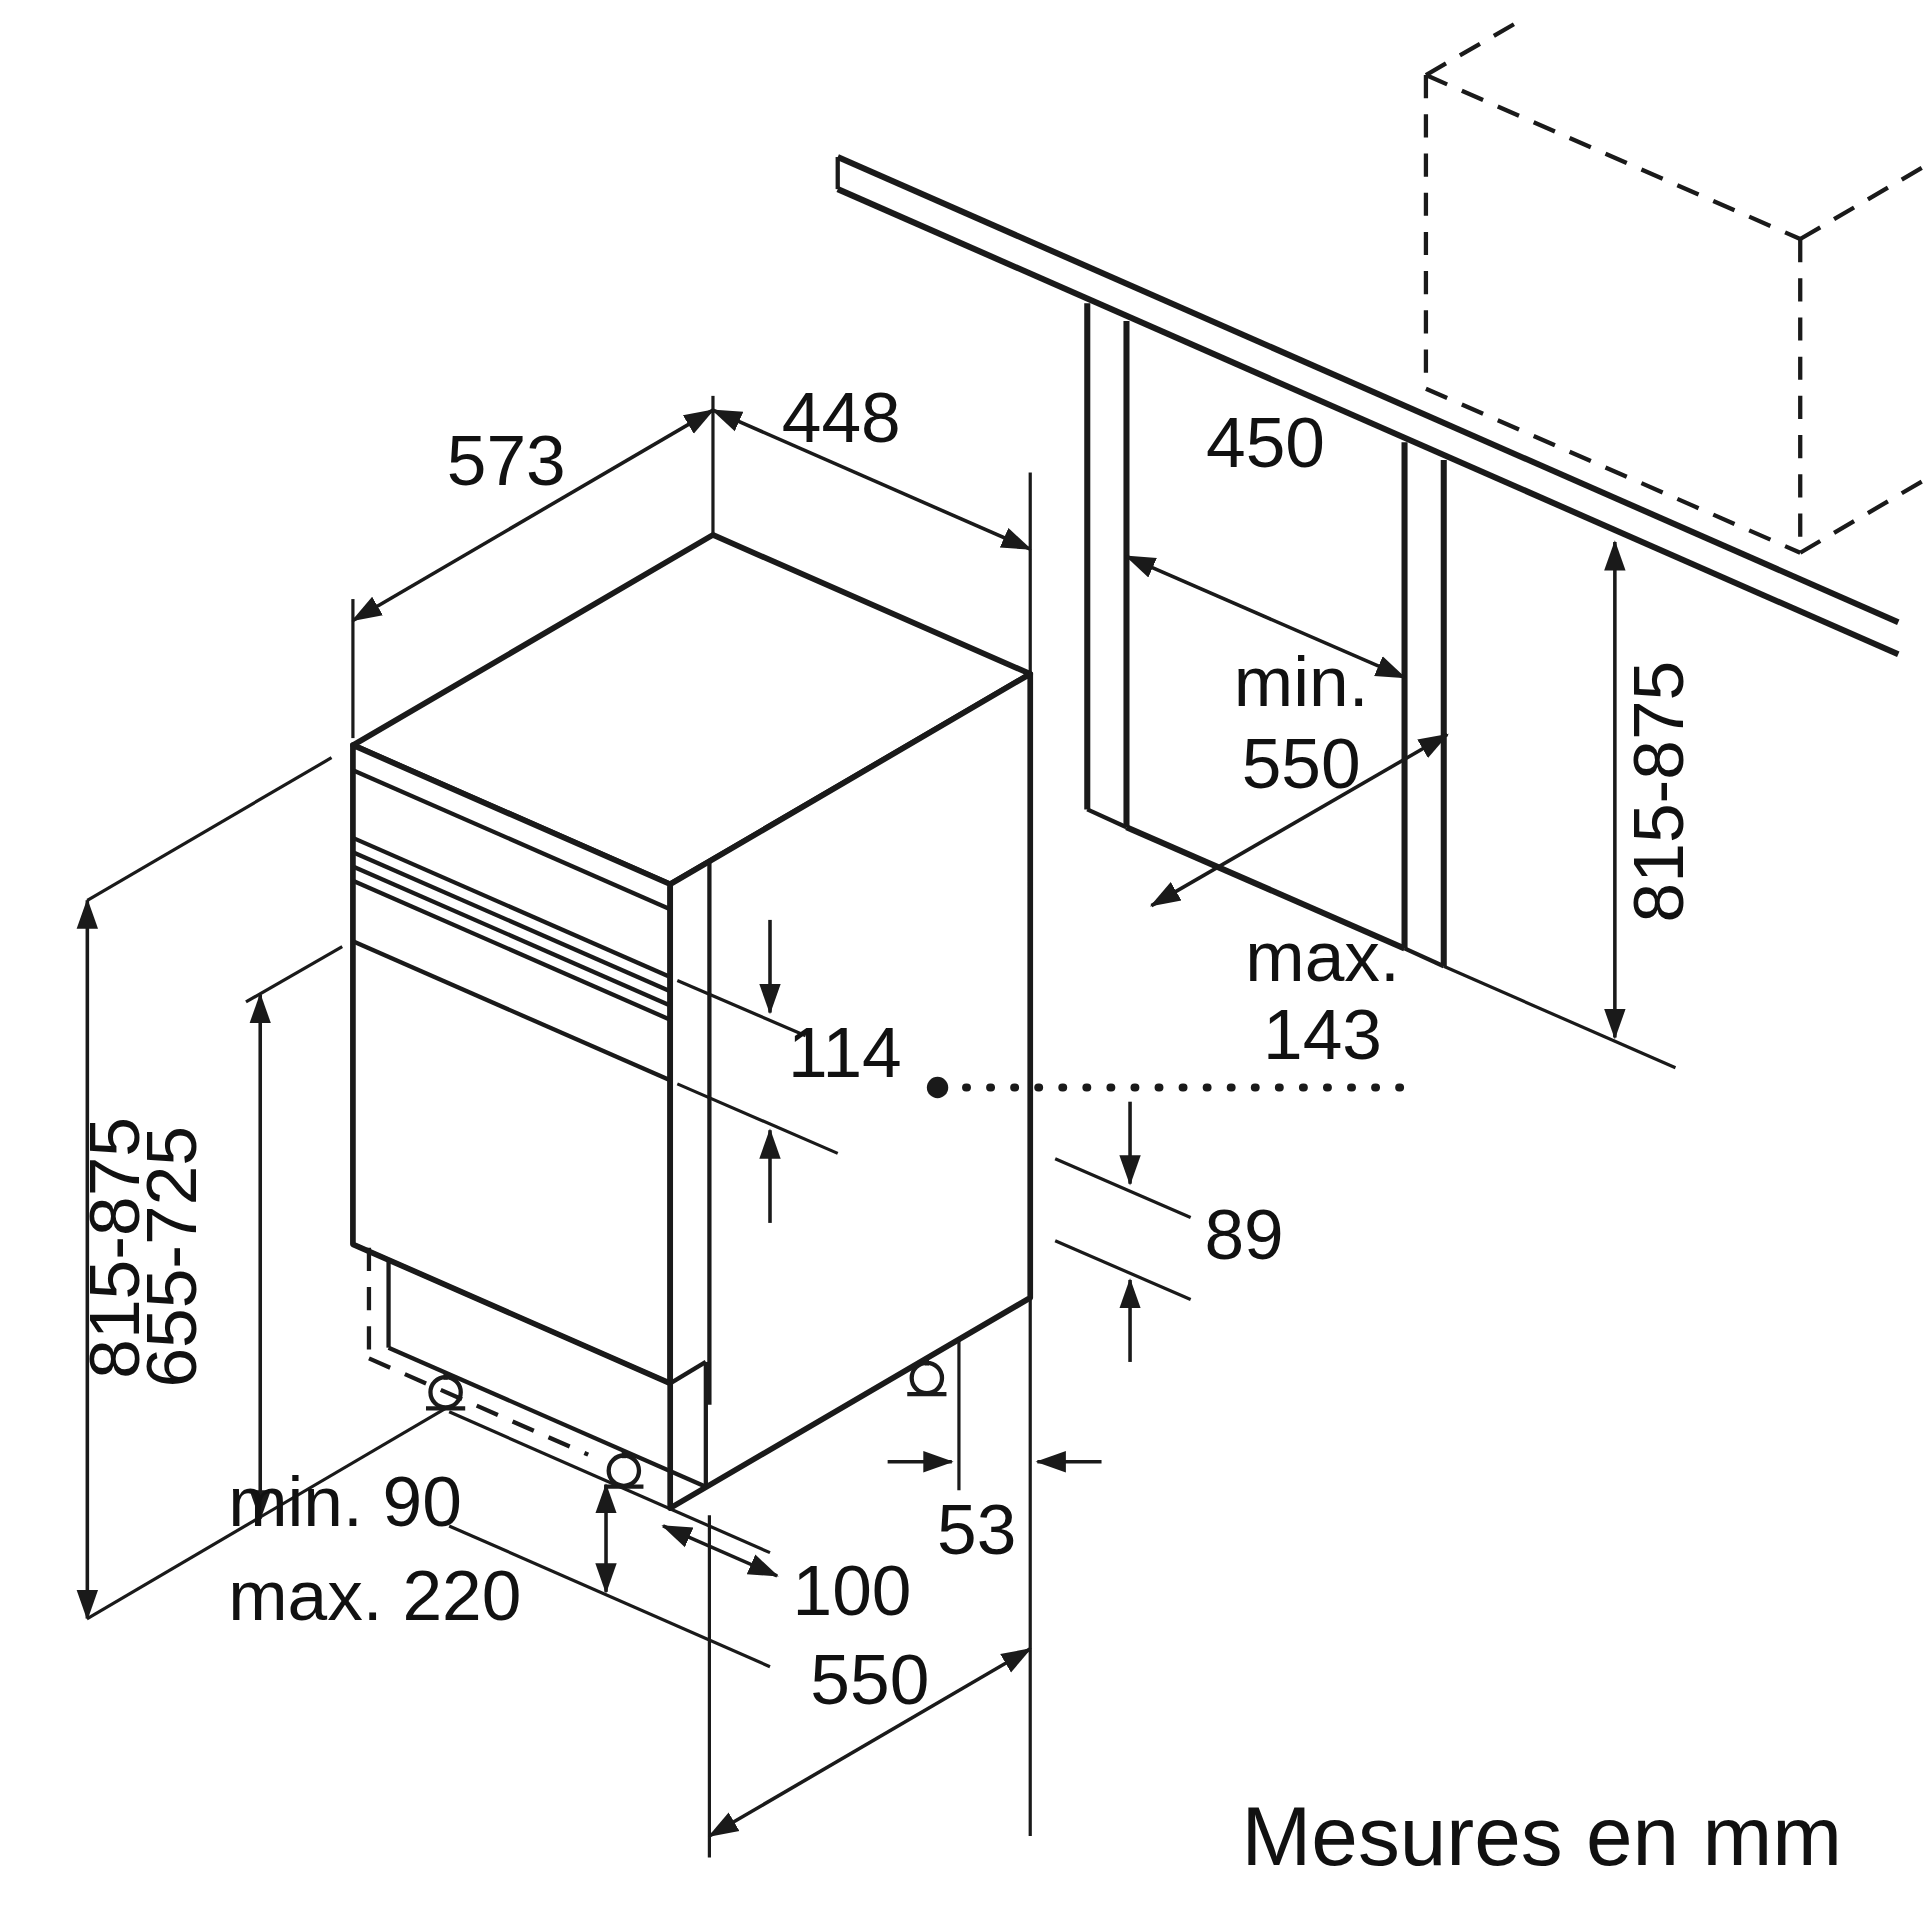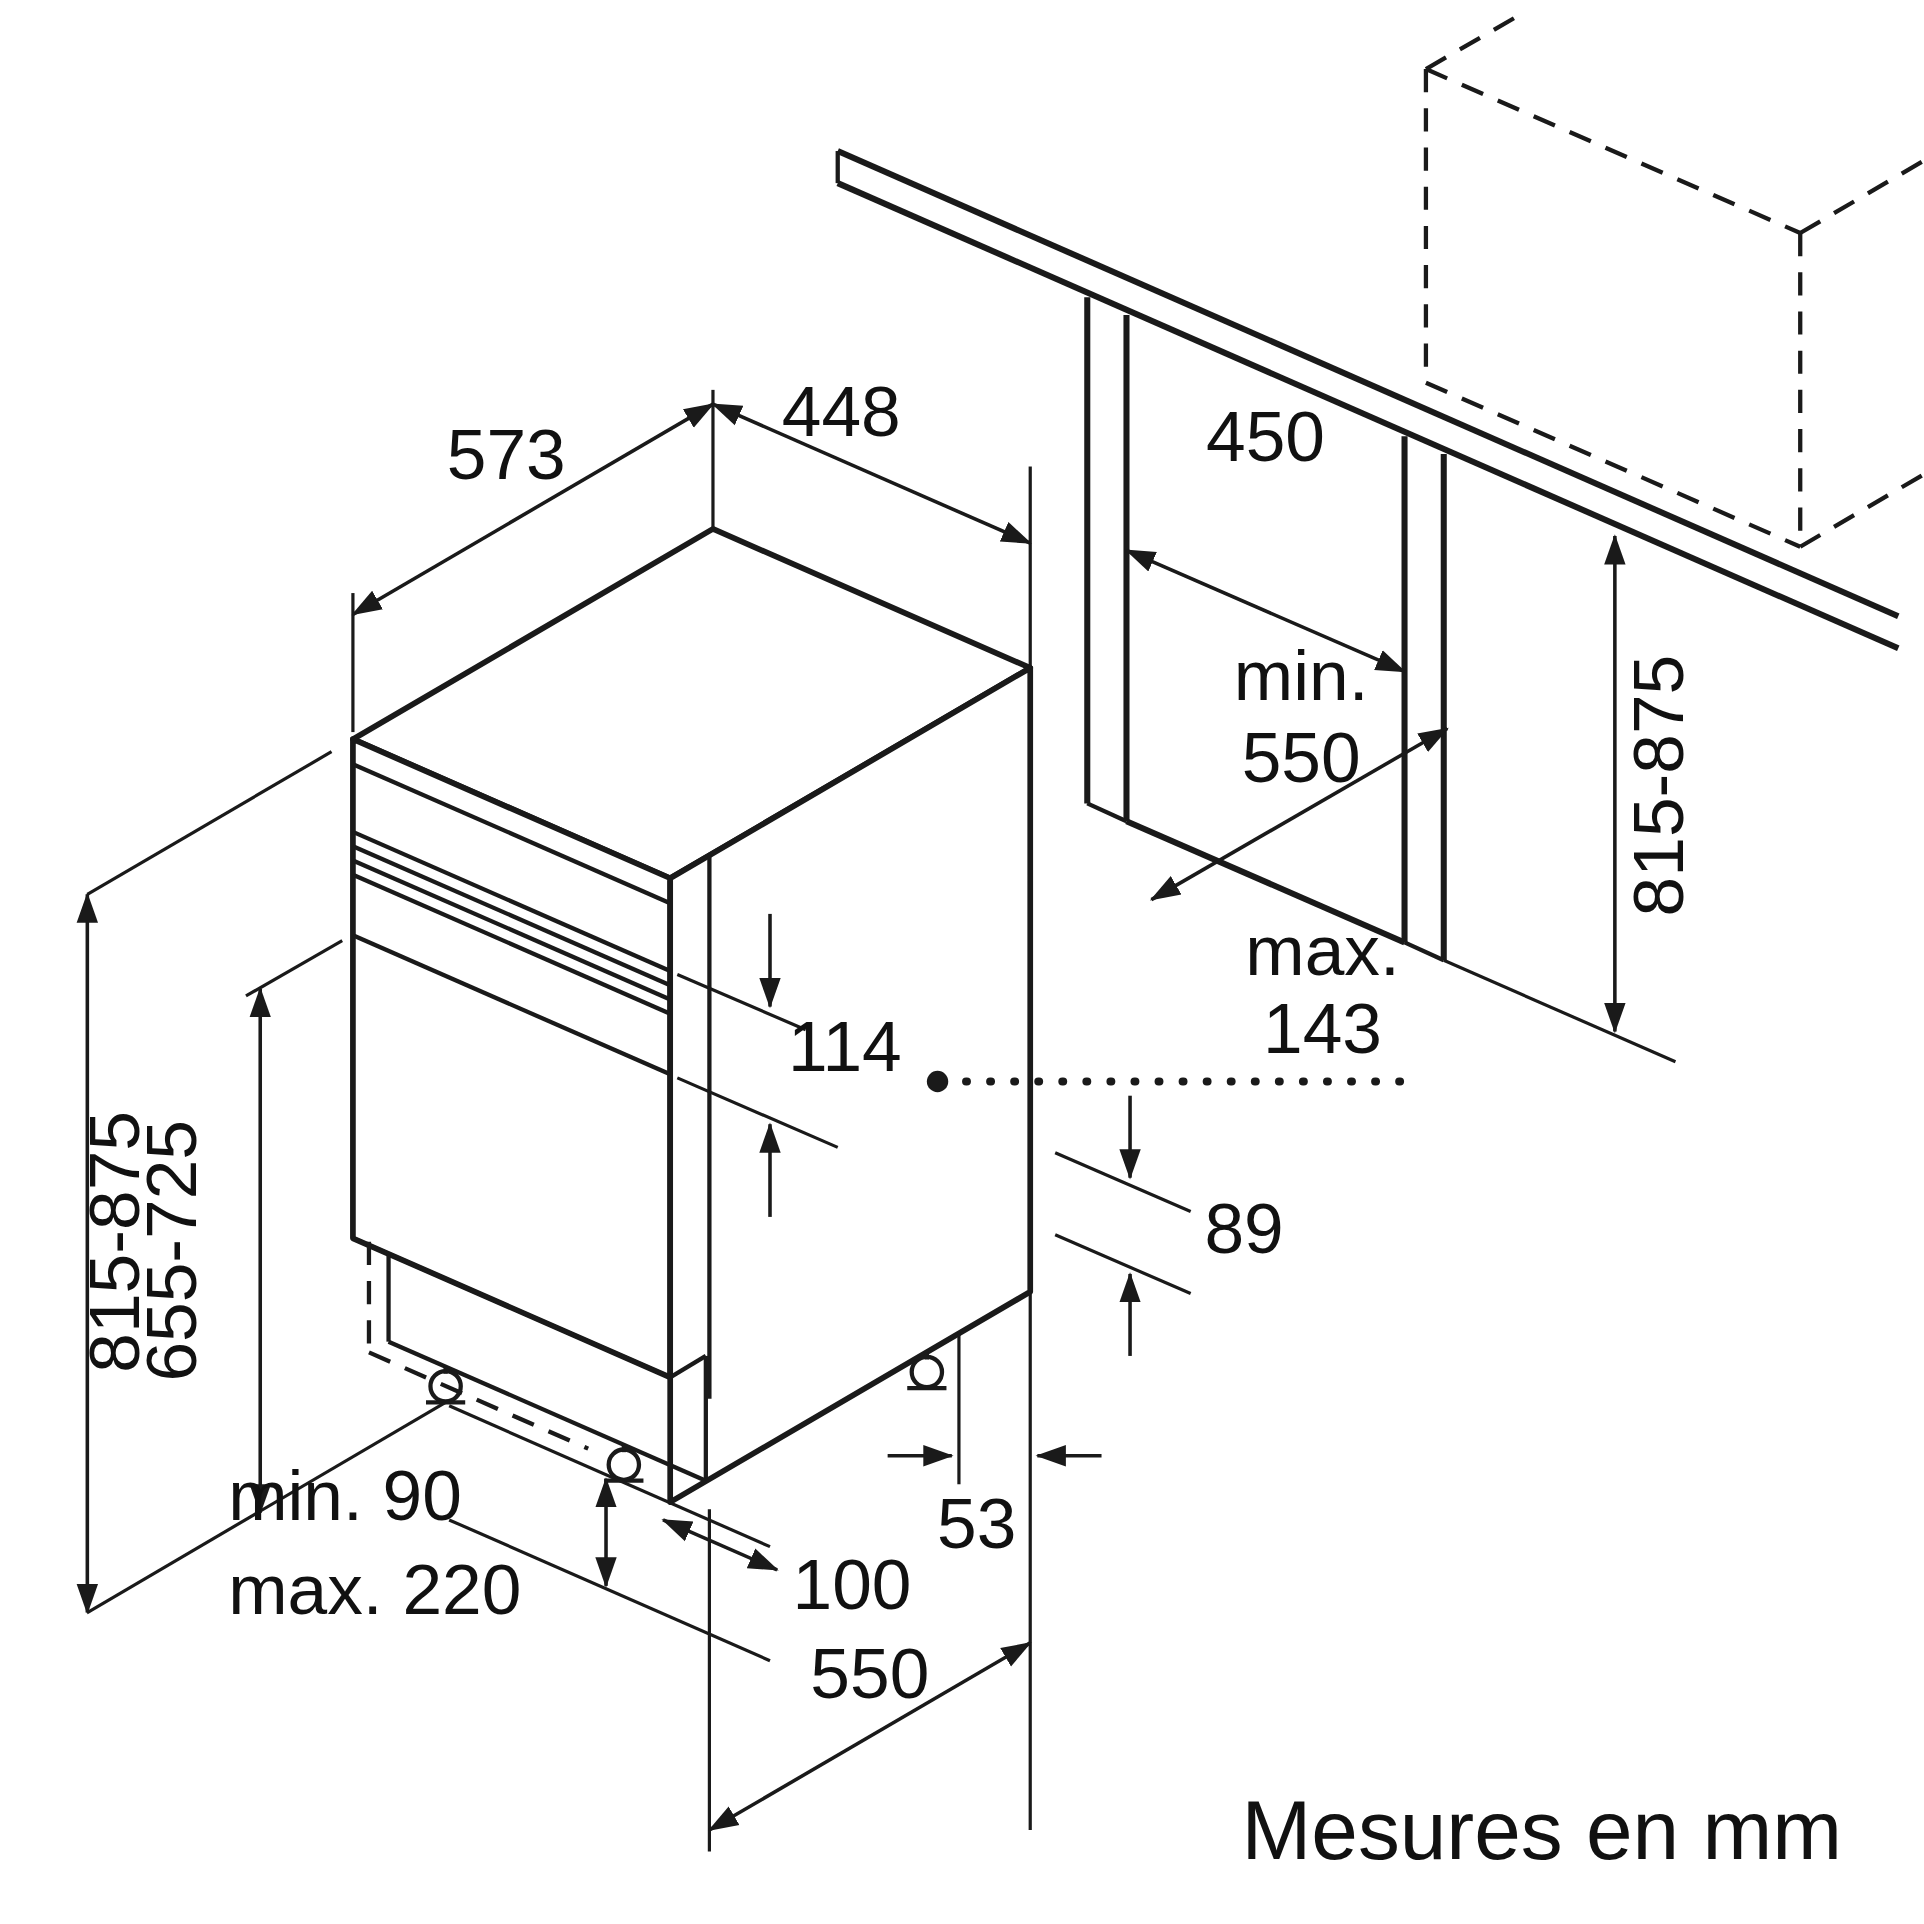--- a/index.html
+++ b/index.html
@@ -1,17 +1,17 @@
 <!DOCTYPE html>
 <html style="font-size:14.3px"><head>
 <meta charset="utf-8">
 <style>
   html,body{margin:0;padding:0;background:#fff;}
   body{width:1925px;height:1925px;position:relative;overflow:hidden;}
-  #diagram{position:absolute;left:0;top:12px;width:1925px;height:1360px;border-radius:20px;}
+  #diagram{position:absolute;left:0;top:18px;width:1925px;height:1360px;border-radius:20px;}
   svg{display:block;}
   .outline{fill:#fff;stroke:#1a1a1a;stroke-width:3.2;stroke-linejoin:round;}
   .detail{fill:none;stroke:#1a1a1a;stroke-width:2.4;}
   .thick{fill:none;stroke:#1a1a1a;stroke-width:3.4;}
   .dashed{fill:none;stroke:#1a1a1a;stroke-width:2.4;stroke-dasharray:13 9;}
   .dim{fill:none;stroke:#1a1a1a;stroke-width:2;}
   .ext{fill:none;stroke:#1a1a1a;stroke-width:1.8;}
   .dotted{fill:none;stroke:#1a1a1a;stroke-width:4.5;stroke-dasharray:0.5 13;stroke-linecap:round;}
   text{font-family:"Liberation Sans", sans-serif;fill:#111;font-size:40px;}
   .big{font-size:47px;}

